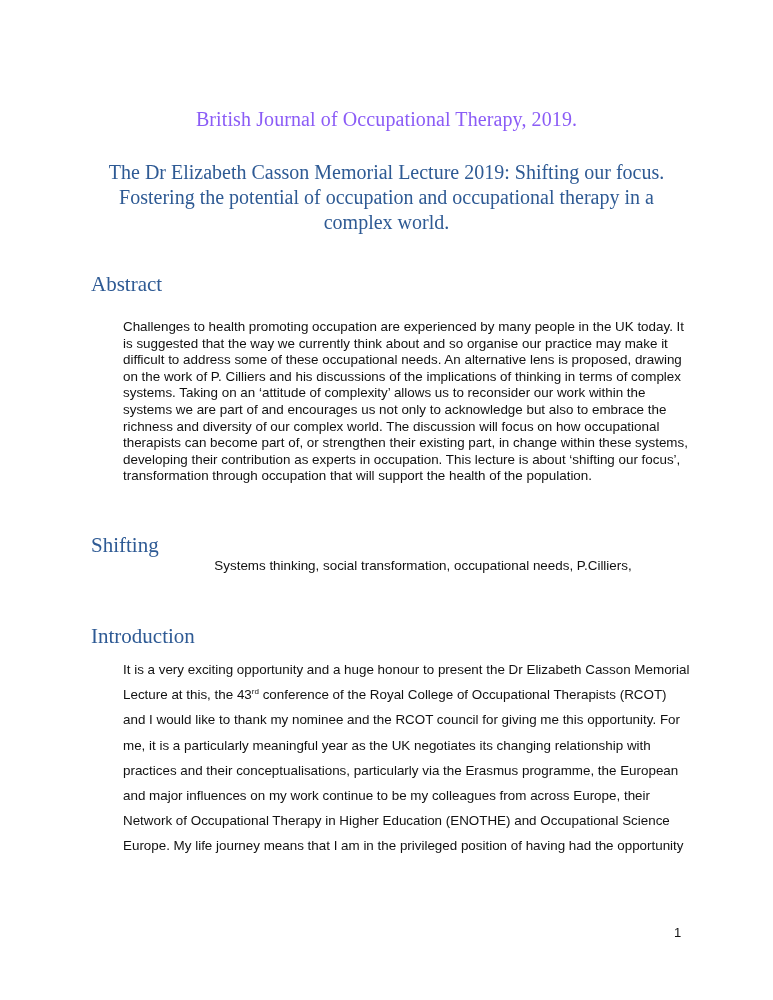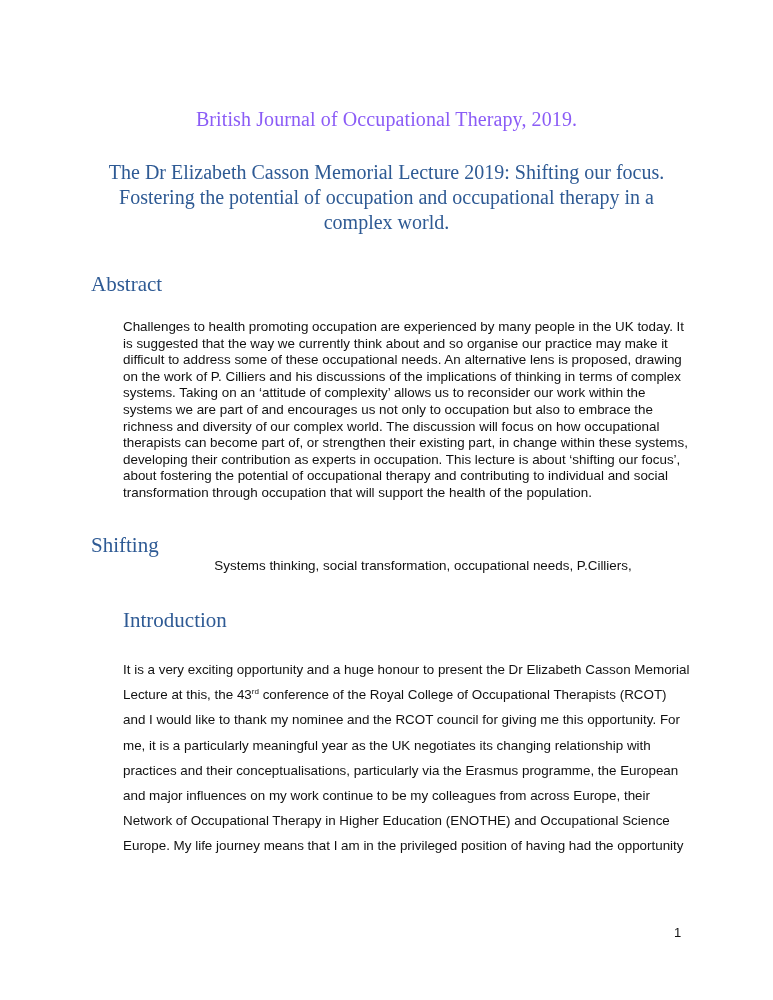--- a/index.html
+++ b/index.html
@@ -45,32 +45,31 @@
   </div>
 
   <div class="h2" style="top:272px;">Abstract</div>
 
   <div class="body-text abstract-text">
     <span class="line">Challenges to health promoting occupation are experienced by many people in the UK today. It</span>
     <span class="line">is suggested that the way we currently think about and so organise our practice may make it</span>
     <span class="line">difficult to address some of these occupational needs. An alternative lens is proposed, drawing</span>
     <span class="line">on the work of P. Cilliers and his discussions of the implications of thinking in terms of complex</span>
     <span class="line">systems. Taking on an ‘attitude of complexity’ allows us to reconsider our work within the</span>
-    <span class="line">systems we are part of and encourages us not only to occupation but also to embrace the</span>
+    <span class="line">systems we are part of and encourages us not only to acknowledge but also to embrace the</span>
     <span class="line">richness and diversity of our complex world. The discussion will focus on how occupational</span>
     <span class="line">therapists can become part of, or strengthen their existing part, in change within these systems,</span>
     <span class="line">developing their contribution as experts in occupation. This lecture is about ‘shifting our focus’,</span>
-    <span class="line">about fostering the potential of occupational therapy and contributing to individual and social</span>
     <span class="line">transformation through occupation that will support the health of the population.</span>
   </div>
 
   <div class="h2" style="top:533px;">Shifting</div>
   <div class="body-text keywords-text">Systems thinking, social transformation, occupational needs, P.Cilliers,</div>
 
-  <div class="h2" style="top:608px;margin-left:32px;">Introduction</div>
+  <div class="h2" style="top:624px;">Introduction</div>
 
   <div class="body-text intro-text">
     <span class="line">It is a very exciting opportunity and a huge honour to present the Dr Elizabeth Casson Memorial</span>
     <span class="line"><span>Lecture at this, the 43</span><sup>rd</sup><span> conference of the Royal College of Occupational Therapists (RCOT)</span></span>
     <span class="line">and I would like to thank my nominee and the RCOT council for giving me this opportunity. For</span>
     <span class="line">me, it is a particularly meaningful year as the UK negotiates its changing relationship with</span>
     <span class="line">practices and their conceptualisations, particularly via the Erasmus programme, the European</span>
     <span class="line">and major influences on my work continue to be my colleagues from across Europe, their</span>
     <span class="line">Network of Occupational Therapy in Higher Education (ENOTHE) and Occupational Science</span>
     <span class="line">Europe. My life journey means that I am in the privileged position of having had the opportunity</span>

